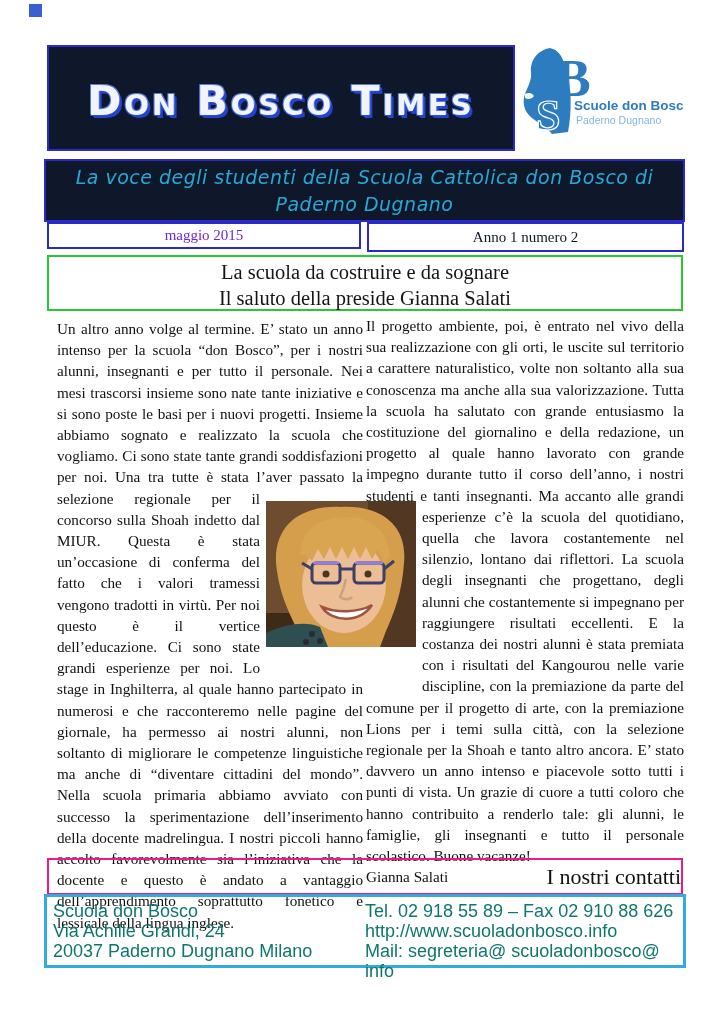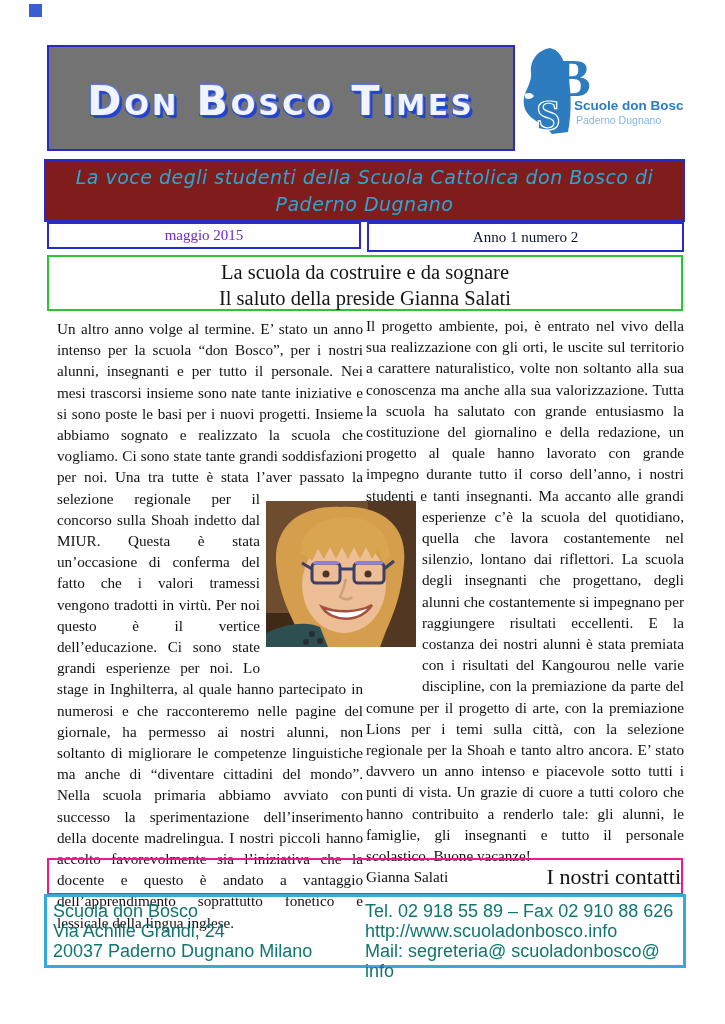--- a/index.html
+++ b/index.html
@@ -9,35 +9,35 @@
     overflow:hidden; font-family:"Liberation Serif", serif;
   }
   .abs { position:absolute; }
 
   
   .deco-square { left:29px; top:4px; width:13px; height:13px; background:#3a5fd0; }
 
   
   .header-box {
     left:47px; top:45px; width:468px; height:106px;
-    background:#737373; border:2px solid #2a2ac8; text-align:center;
+    background:#0f172a; border:2px solid #2a2ac8; text-align:center;
   }
   .header-title {
     margin-top:30px; font-family:"DejaVu Sans", sans-serif;
     font-variant:small-caps; font-weight:bold; font-size:41px; letter-spacing:3px;
     color:#f2f4fb;
     text-shadow:-1px -1px 0 #5a78e0, 1px -1px 0 #5a78e0, -1px 1px 0 #2b4fd0,
                  2px 2px 0 #2443cf, 3px 3px 0 #2443cf;
   }
   .logo-box { left:512px; top:46px; width:172px; height:92px; }
 
   
   .banner {
     left:44px; top:159px; width:641px; height:63px;
-    background:#7f1d1d; border:2px solid #2a2ac8;
+    background:#0f172a; border:2px solid #2a2ac8;
     text-align:center; padding-top:3px;
   }
   .banner-text {
     font-family:"DejaVu Sans", sans-serif; font-style:italic;
     font-size:19px; line-height:27px; letter-spacing:0.5px; color:#29a8d6;
   }
 
   
   .date-box {
     left:47px; top:222px; width:314px; height:27px;

